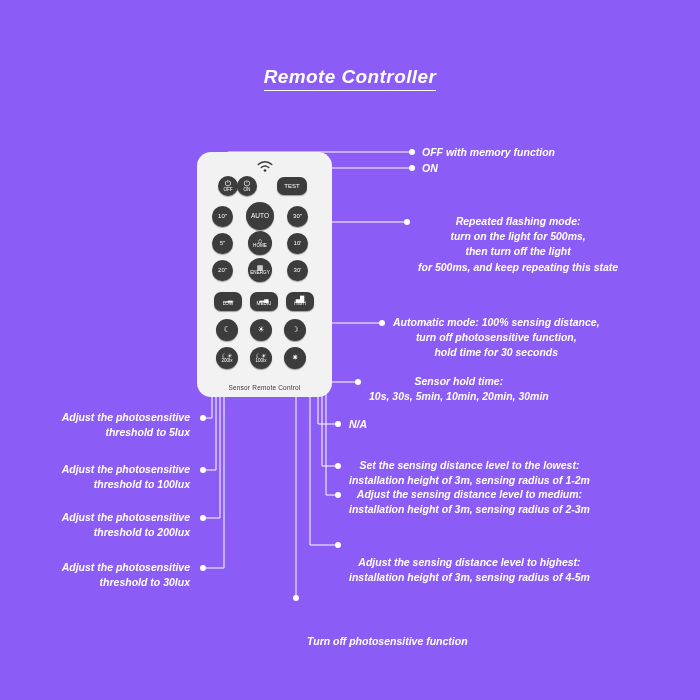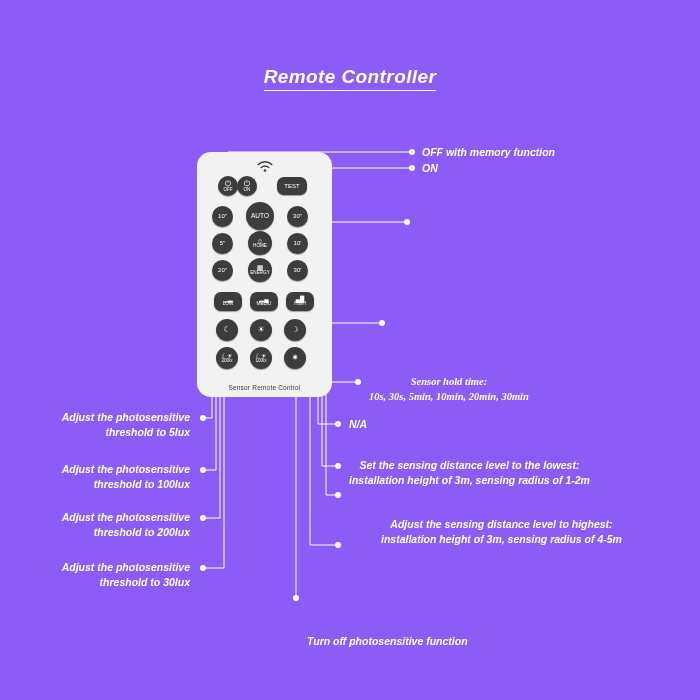--- a/index.html
+++ b/index.html
@@ -250,26 +250,35 @@
     </div>
     <div class="key" style="left:87px; top:195px; width:22px; height:22px;">
       <span class="glyph">✷</span>
     </div>
 
     <div class="brand">Sensor Remote Control</div>
   </div>
 
   <div class="callout right" style="left:422px; top:145px;">OFF with memory function</div>
   <div class="callout right" style="left:422px; top:161px;">ON</div>
-  <div class="callout right" style="left:369px; top:374px;font-family:Liberation Serif, serif;">Sensor hold time:
+  <div class="callout right" style="left:418px; top:214px;">Repeated flashing mode:
+turn on the light for 500ms,
+then turn off the light
+for 500ms, and keep repeating this state</div>
+  <div class="callout right" style="left:393px; top:315px;">Automatic mode: 100% sensing distance,
+turn off photosensitive function,
+hold time for 30 seconds</div>
+  <div class="callout right" style="left:369px; top:374px;">Sensor hold time:
 10s, 30s, 5min, 10min, 20min, 30min</div>
   <div class="callout right" style="left:349px; top:417px;">N/A</div>
   <div class="callout right" style="left:349px; top:458px;">Set the sensing distance level to the lowest:
 installation height of 3m, sensing radius of 1-2m</div>
-  <div class="callout right" style="left:349px; top:517px;margin-left:32px;">Adjust the sensing distance level to highest:
+  <div class="callout right" style="left:349px; top:487px;">Adjust the sensing distance level to medium:
+installation height of 3m, sensing radius of 2-3m</div>
+  <div class="callout right" style="left:349px; top:555px;">Adjust the sensing distance level to highest:
 installation height of 3m, sensing radius of 4-5m</div>
   <div class="callout right" style="left:307px; top:591px;margin-top:43px;">Turn off photosensitive function</div>
 
   <div class="callout left" style="left:20px; top:410px; width:170px;">Adjust the photosensitive
 threshold to 5lux</div>
   <div class="callout left" style="left:20px; top:462px; width:170px;">Adjust the photosensitive
 threshold to 100lux</div>
   <div class="callout left" style="left:20px; top:510px; width:170px;">Adjust the photosensitive
 threshold to 200lux</div>
   <div class="callout left" style="left:20px; top:560px; width:170px;">Adjust the photosensitive

